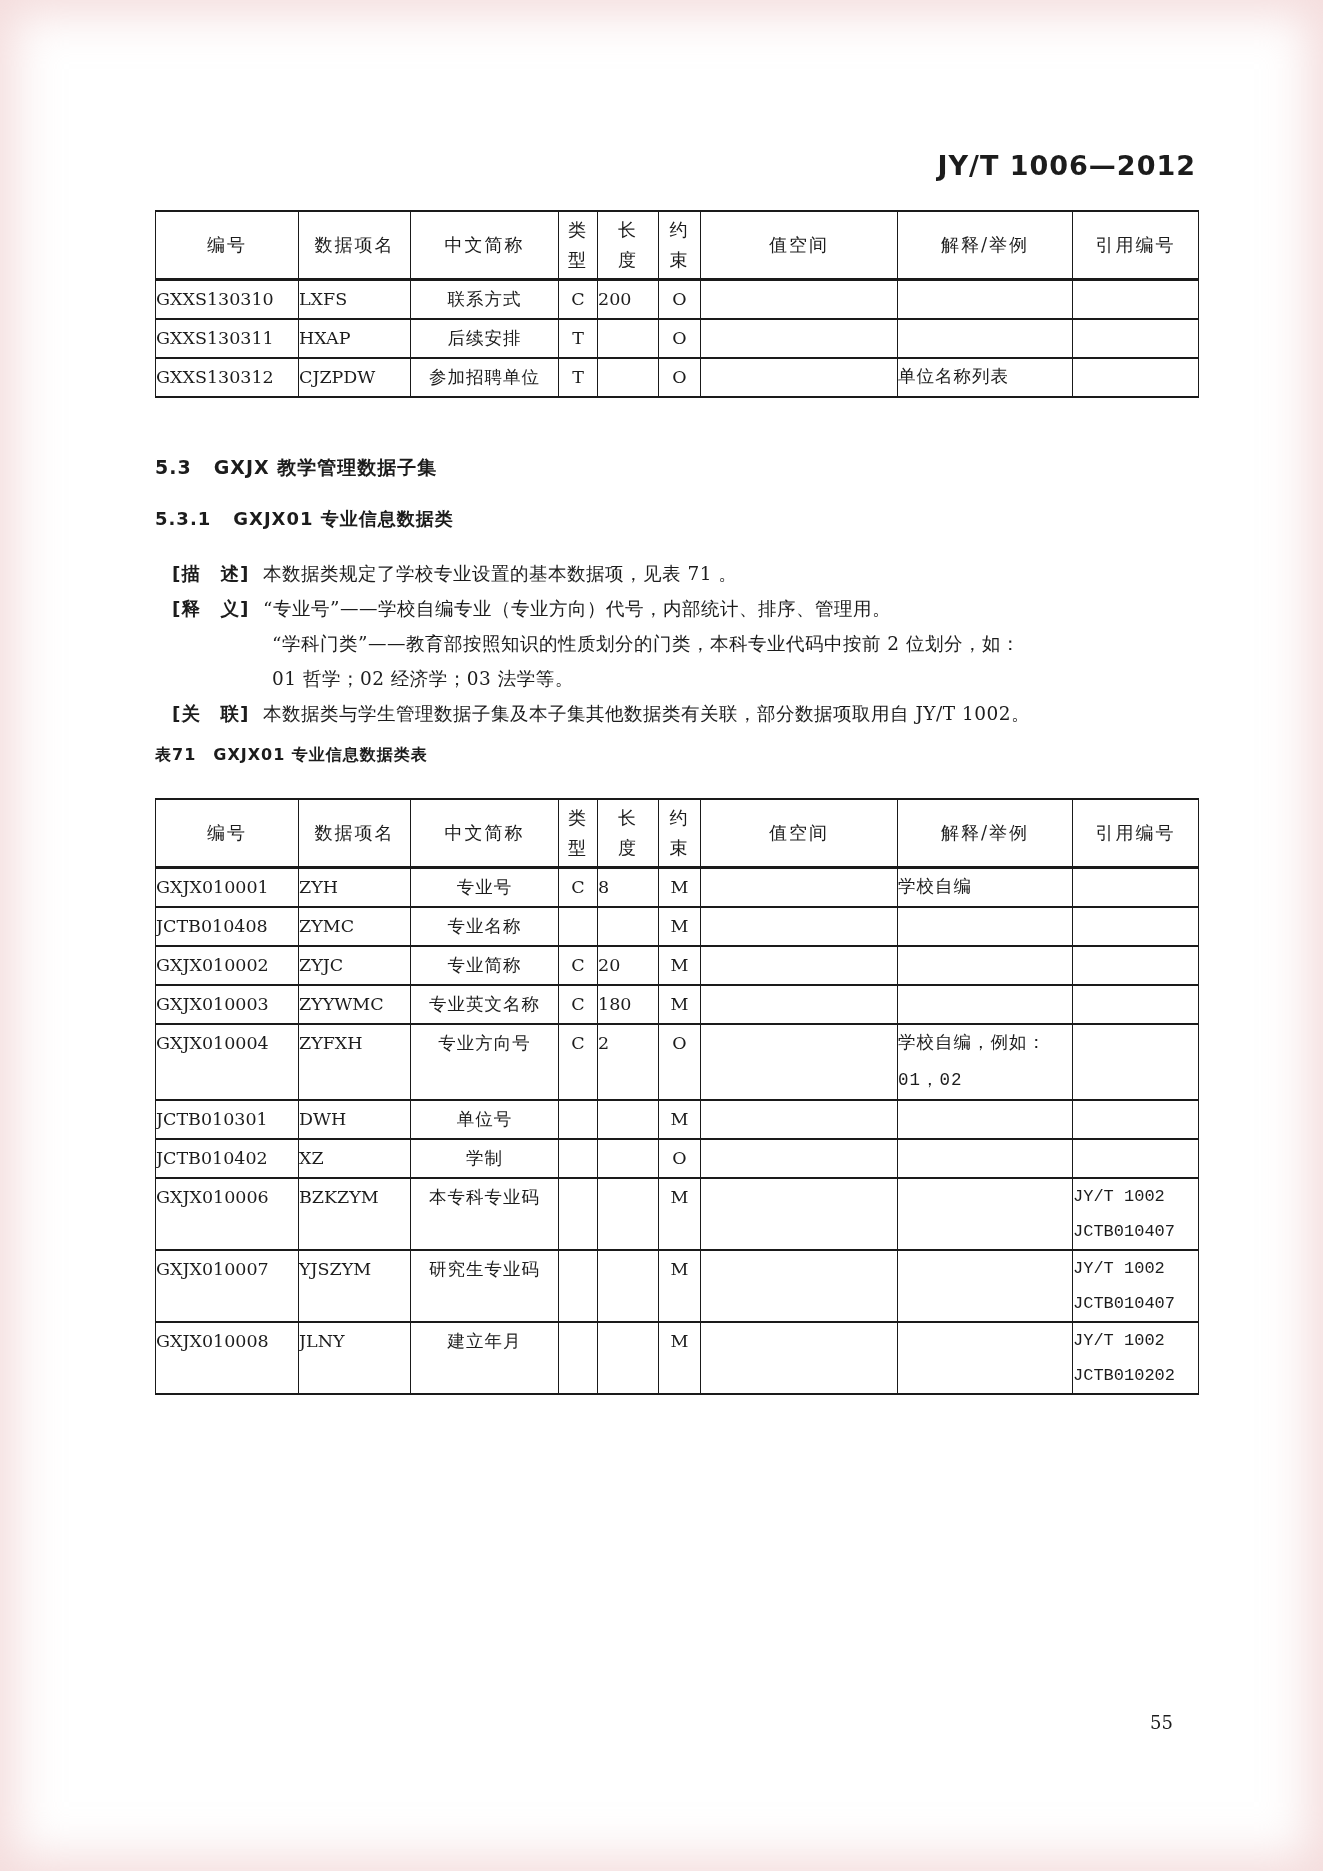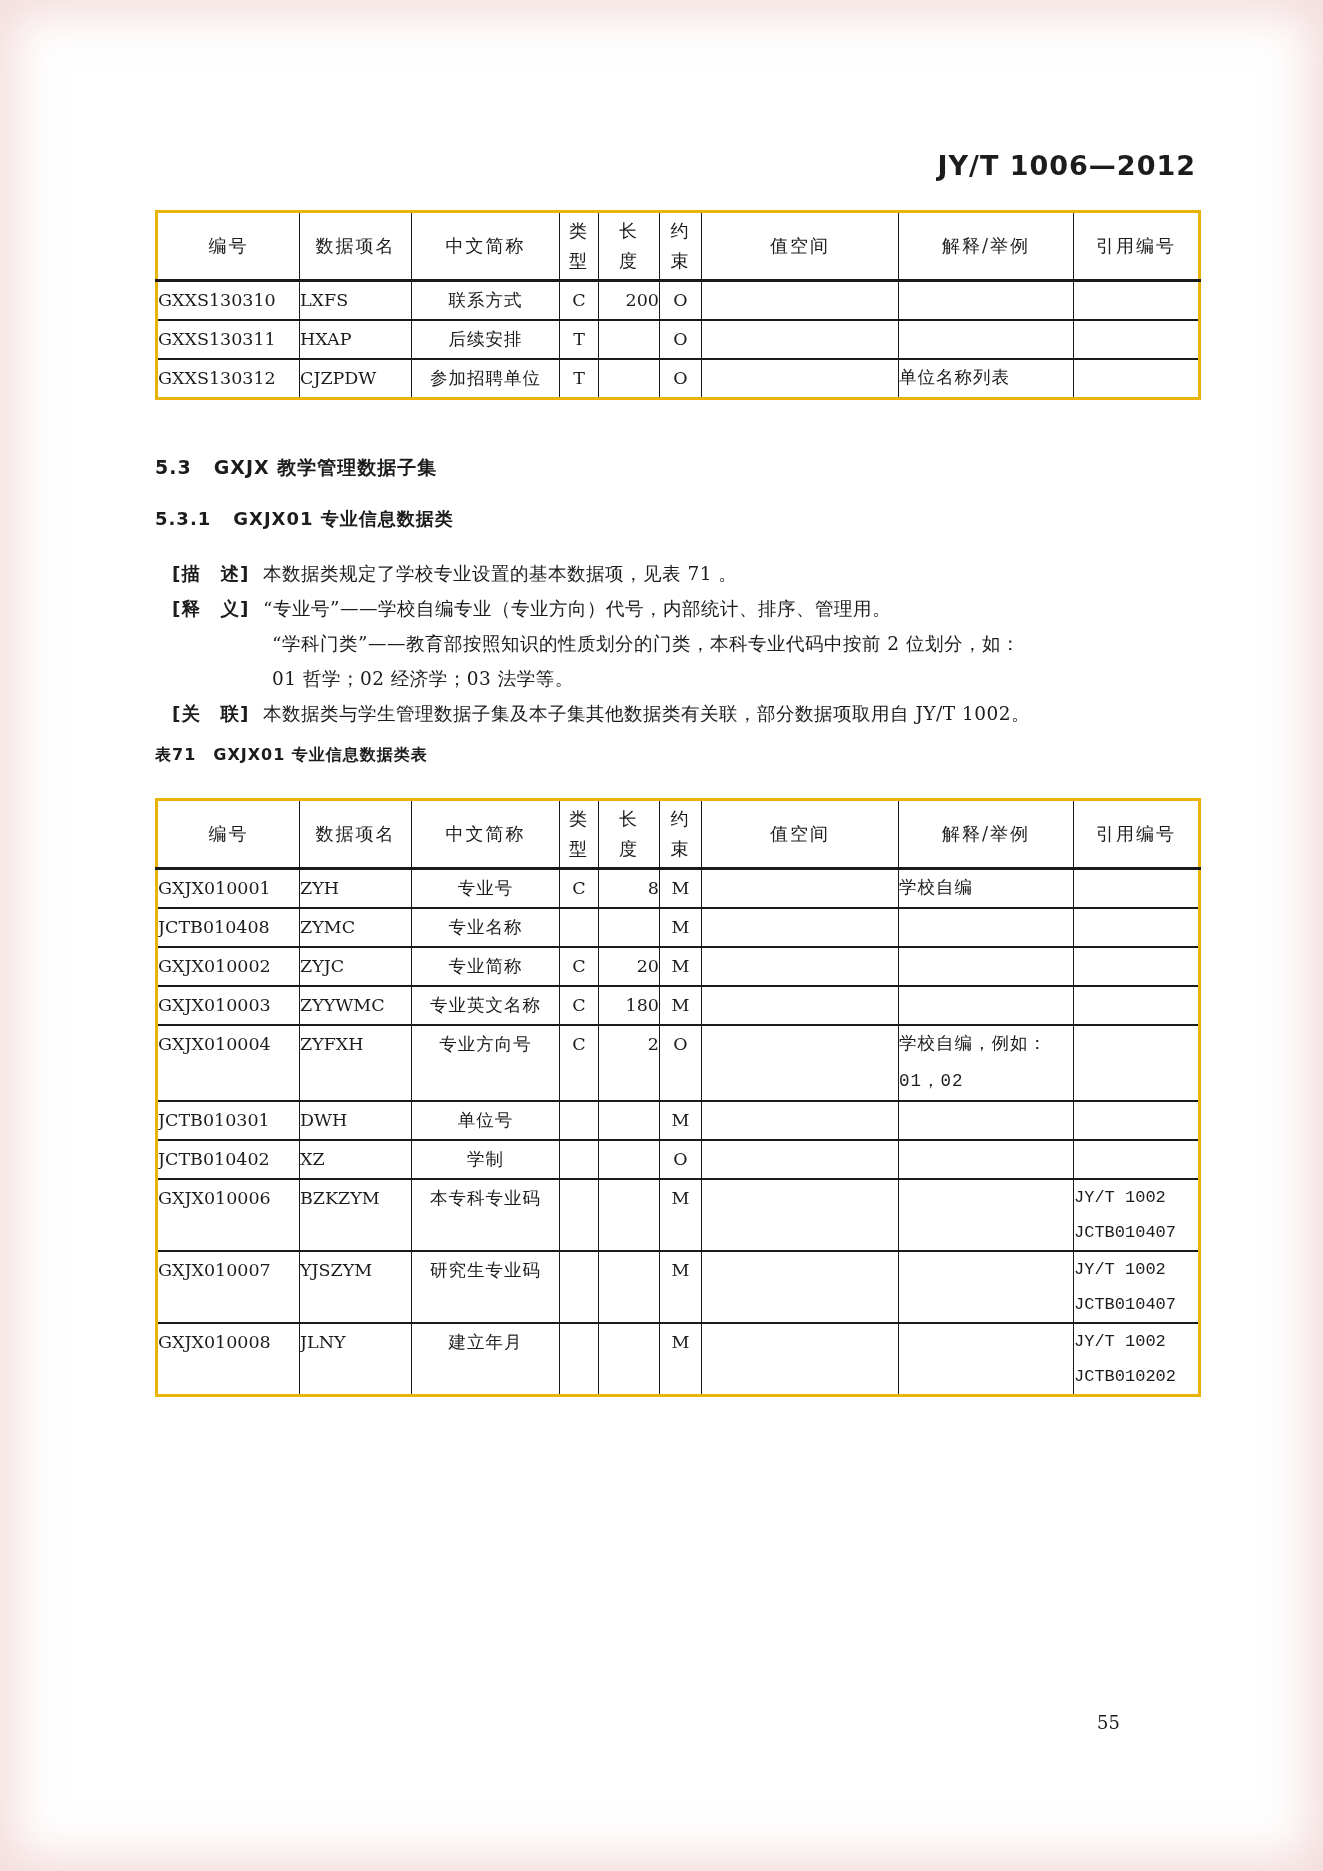--- a/index.html
+++ b/index.html
@@ -17,39 +17,39 @@
     position:absolute;top:150px;right:127px;
     font-family:"DejaVu Sans","Liberation Sans",sans-serif;
     font-weight:bold;font-size:27px;letter-spacing:1px;
   }
   .content{position:absolute;left:155px;width:1043px;}
 
   table.std{
     border-collapse:collapse;table-layout:fixed;width:1043px;
     font-size:18px;
   }
-  table.std{border:3px solid #eab308;}
+  table.std{border:1px solid #eab308;}
   table.std th,table.std td{
     border:1px solid #1a1a1a;
     border-top-width:2px;border-bottom-width:2px;
     padding:0;overflow:hidden;
   }
   table.std thead th{
     border-bottom-width:3px;height:66px;vertical-align:middle;
     font-weight:normal;text-align:center;letter-spacing:2px;
     font-size:18px;
   }
   table.std thead th .stk{display:block;line-height:30px;}
   table.std tbody td{
     vertical-align:top;line-height:37px;font-size:17.5px;
   }
   td.c0,td.c1{padding-left:13px;text-align:left;font-size:17px;}
   td.c2{padding-left:12px;text-align:center;letter-spacing:1px;font-size:18px;}
   td.c3,td.c5{text-align:center;}
-  td.c4{text-align:right;padding-right:14px;}
+  td.c4{padding-right:14px;}
   td.c6,td.c7,td.c8{padding-left:12px;padding-right:6px;text-align:left;font-family:Liberation Mono, monospace;}
   td.c6 .ml{line-height:35px;letter-spacing:3px;font-size:18px;}
   td.c7{letter-spacing:1px;font-size:18px;}
   td.c8 .ml{line-height:35px;font-size:17px;}
 
   .tbl1{position:absolute;top:210px;}
   .tbl2{position:absolute;top:798px;}
 
   .h53{
     position:absolute;top:455px;
@@ -71,21 +71,21 @@
   }
   .note-line.cont{padding-left:100px;}
   .note-text{letter-spacing:0.5px;}
 
   .caption{
     position:absolute;top:745px;width:1043px;
     font-family:"DejaVu Sans","Liberation Sans",sans-serif;
     font-weight:bold;font-size:16px;letter-spacing:1px;
   }
   .page-num{
-    position:absolute;top:1712px;left:1097px;font-size:18px;
+    position:absolute;top:1712px;left:1150px;font-size:18px;
   }
 </style>
 </head>
 <body>
 
 <div class="scan-edge"></div>
 
 <div class="doc-code">JY/T 1006—2012</div>
 
 <div class="content">

